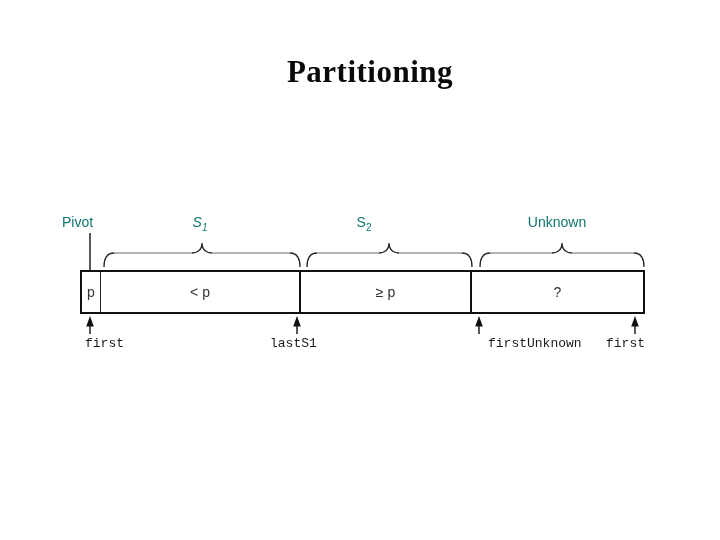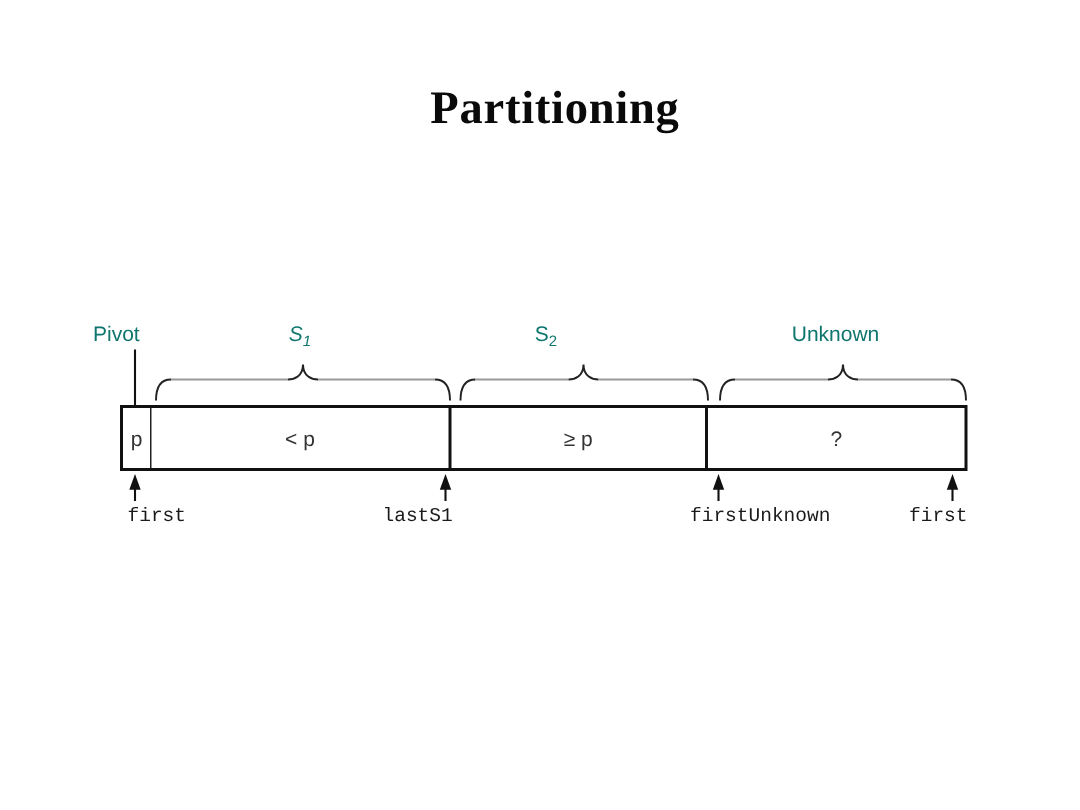--- a/index.html
+++ b/index.html
@@ -153,18 +153,18 @@
     </svg>
 
     <div class="arraybox">
       <div class="cell cell-p">p</div>
       <div class="cell cell-ltp">&lt; p</div>
       <div class="cell cell-gtep">≥ p</div>
       <div class="cell cell-unknown">?</div>
     </div>
 
     <div class="idxlabel" style="left:85px;">first</div>
-    <div class="idxlabel" style="left:255px;">lastS1</div>
-    <div class="idxlabel" style="left:460px;font-family:Liberation Mono, monospace;">firstUnknown</div>
+    <div class="idxlabel" style="left:270px;">lastS1</div>
+    <div class="idxlabel" style="left:488px;font-family:Liberation Mono, monospace;">firstUnknown</div>
     <div class="idxlabel" style="left:606px;">first</div>
 
   </div>
 </div>
 
 </body></html>

